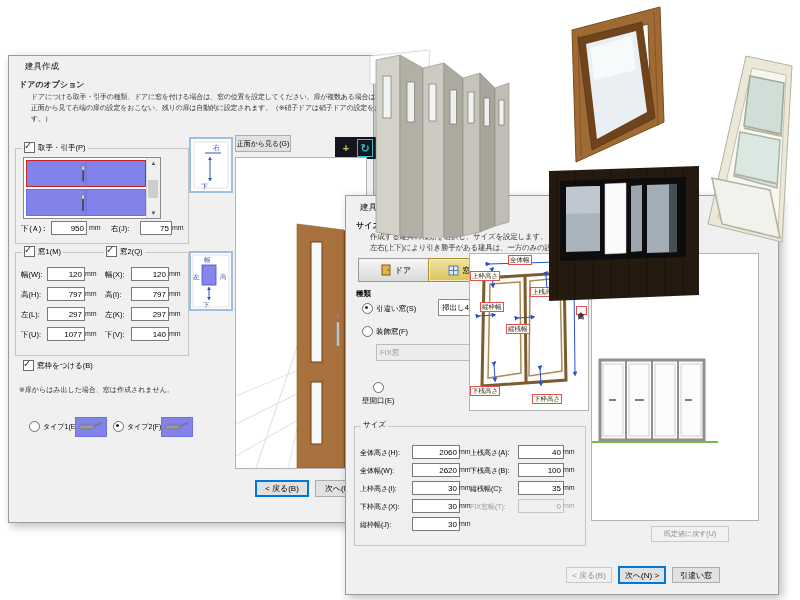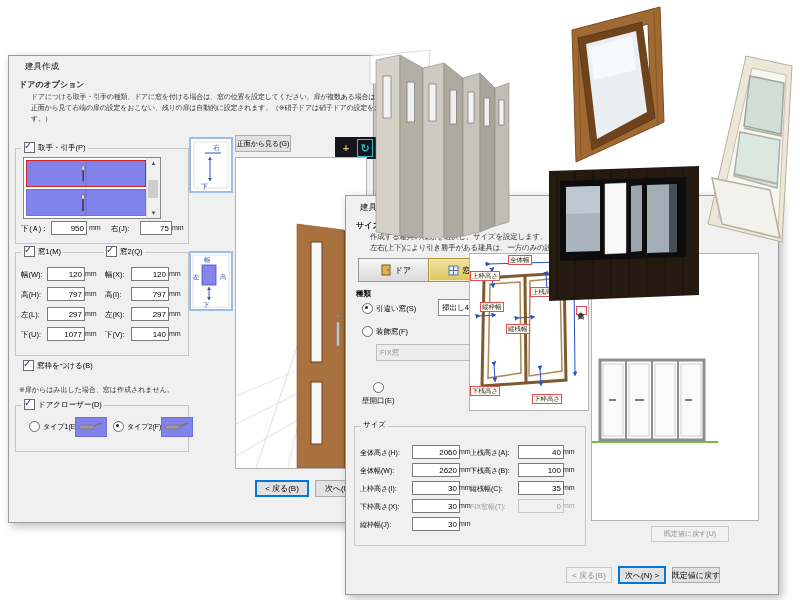--- a/index.html
+++ b/index.html
@@ -148,26 +148,20 @@
     <span class="lbl" style="left:96px;top:274px;">下(V):</span>
     <input class="num" style="left: 122px; top: 271px; width: 32px;" value="140">
     <span class="unit" style="left:160px;top:274px;">mm</span>
 
     <div class="cbrow" style="left:14px;top:304px;">
       <span class="cb on"></span>
       <span>窓枠をつける(B)</span>
     </div>
     <div class="note" style="left:10px;top:329px;">※扉からはみ出した場合、窓は作成されません。</div>
 
-    <div class="grp" style="left:6px;top:349px;width:172px;height:45px;">
-      <div class="grp-legend" style="left:6px;">
-        <span class="cb on"></span>
-        <span>ドアクローザー(D)</span>
-      </div>
-    </div>
     <div class="cbrow" style="left:20px;top:365px;font-size:7px;">
       <span class="rb"></span>
       <span>タイプ1(E)</span>
     </div>
     <div class="abs" style="left:66px;top:361px;width:30px;height:18px;background:#8283ea;border:1px solid #6f70d8;">
       <svg width="28" height="16" viewBox="0 0 28 16">
         <rect x="3" y="7" width="15" height="4" rx="2" fill="#9a9a9a" stroke="#666" stroke-width="0.5"></rect>
         <line x1="18" y1="8" x2="26" y2="5" stroke="#777" stroke-width="1.4"></line>
       </svg>
     </div>
@@ -356,21 +350,21 @@
     <span class="lbl" style="left:124px;top:306px;font-size:7px;color:#9a9a9a;">FIX窓幅(T):</span>
     <input class="num dis" disabled="" style="left: 172px; top: 303px; width: 40px;" value="0">
     <span class="unit dis" style="left:217px;top:306px;">mm</span>
 
     <span class="lbl" style="left:14px;top:324px;font-size:7px;">縦枠幅(J):</span>
     <input class="num" style="left: 66px; top: 321px; width: 42px;" value="30">
     <span class="unit" style="left:113px;top:324px;">mm</span>
 
     <button class="btn dis" style="left:220px;top:371px;width:46px;height:16px;">&lt; 戻る(B)</button>
     <button class="btn def" style="left:272px;top:370px;width:48px;height:18px;">次へ(N) &gt;</button>
-    <button class="btn" style="left:326px;top:371px;width:48px;height:16px;">既定値に戻す</button>
+    <button class="btn" style="left:326px;top:371px;width:48px;height:16px;">引違い窓</button>
   </div>
 
   <svg class="img3d" style="left:368px;top:46px;z-index:3;" width="170" height="192" viewBox="0 0 170 192">
     <polygon points="2,10 62,4 60,34 2,38" fill="#ffffff" stroke="#cfcfcf" stroke-width="0.8"></polygon>
     <polygon points="8,14 32,9 32,190 8,186" fill="#d4d2c8" stroke="#8e8c82" stroke-width="0.6"></polygon>
     <polygon points="32,9 55,22 55,192 32,190" fill="#b2b0a5" stroke="#8e8c82" stroke-width="0.6"></polygon>
     <polygon points="55,22 76,17 76,193 55,192" fill="#cdcbc1" stroke="#8e8c82" stroke-width="0.6"></polygon>
     <polygon points="76,17 95,32 95,190 76,193" fill="#adaba0" stroke="#8e8c82" stroke-width="0.6"></polygon>
     <polygon points="95,32 112,27 112,186 95,190" fill="#c6c4ba" stroke="#8e8c82" stroke-width="0.6"></polygon>
     <polygon points="112,27 127,42 127,180 112,186" fill="#a8a69b" stroke="#8e8c82" stroke-width="0.6"></polygon>

